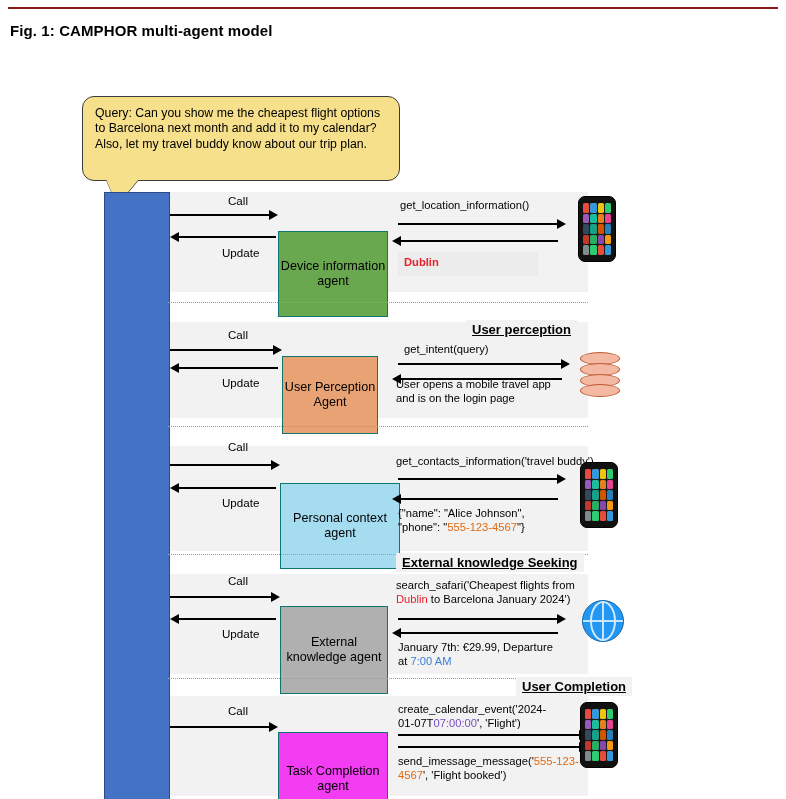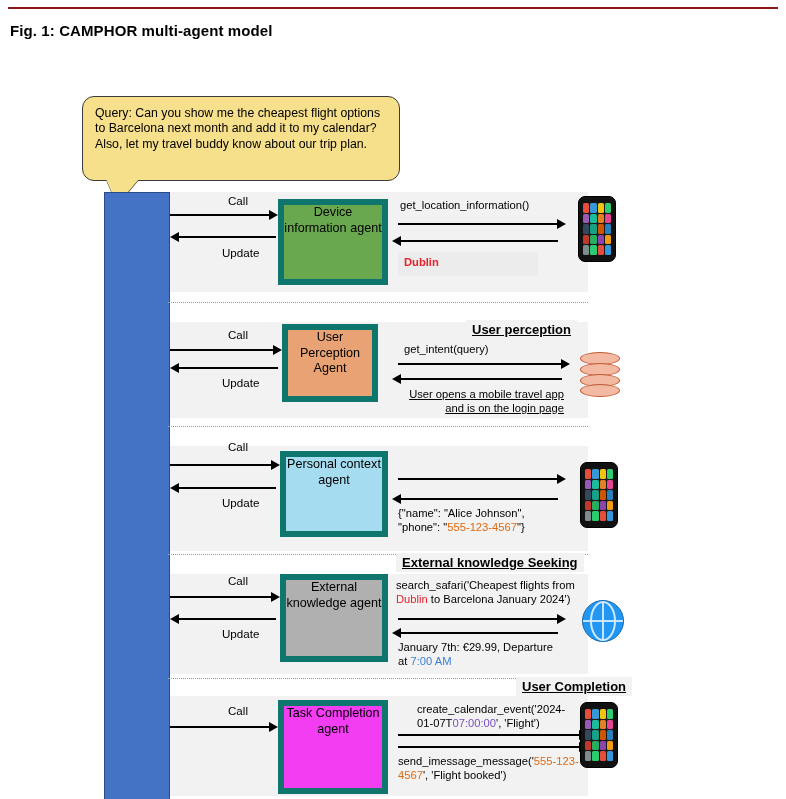--- a/index.html
+++ b/index.html
@@ -46,23 +46,23 @@
     position:absolute;left:104px;top:126px;width:64px;height:645px;
     background:#4472c4;border:1px solid #2b4a86;
   }
   .hoa-label{
     position:absolute;left:108px;top:374px;width:60px;
     font-size:13px;color:#ffffff;line-height:16px;
   }
 
   
   .agent{
-    position:absolute;box-sizing:border-box;border:6px solid #0f766e;
-    display:flex;align-items:flex-start;justify-content:center;text-align:center;
-    font-size:12.6px;line-height:15.5px;
+    position:absolute;box-sizing:border-box;border:1px solid #0f766e;
+    display:flex;align-items:center;justify-content:center;text-align:center;
+    font-size:12.6px;line-height:15.5px;margin-top:32px;
   }
 
   
   .sec-title{
     position:absolute;font-size:13px;font-weight:bold;text-decoration:underline;
     background:#f2f2f2;padding:2px 6px;white-space:nowrap;
   }
   .sec-title.nound{text-decoration:none;}
 
   .lbl{position:absolute;font-size:11.6px;white-space:nowrap;}
@@ -192,43 +192,44 @@
   </div>
 
   <div class="lbl" style="left:228px;top:262px;">Call</div>
   <div class="arrow right" style="left:170px;top:283px;width:104px;"></div>
   <div class="arrow left" style="left:178px;top:301px;width:100px;"></div>
   <div class="lbl" style="left:222px;top:310px;">Update</div>
 
   <div class="codetxt" style="left:404px;top:276px;">get_intent(query)</div>
   <div class="arrow right" style="left:398px;top:297px;width:164px;"></div>
   <div class="arrow left" style="left:400px;top:312px;width:162px;"></div>
-  <div class="retbox" style="left:390px;top:318px;width:180px;height:30px;text-align:right;background:transparent;text-decoration:underline;">
+  <div class="retbox" style="left:390px;top:308px;width:180px;height:30px;text-align:left;background:transparent;">
     <span>User opens a mobile travel app and is on the login page</span>
   </div>
 
   <div class="db" style="left:580px;top:286px;">
     <div class="lay" style="top:0;"></div>
     <div class="lay" style="top:11px;"></div>
     <div class="lay" style="top:22px;"></div>
     <div class="lay" style="top:32px;"></div>
   </div>
 
   <div class="divider" style="left:168px;top:360px;width:420px;"></div>
 
 
-  <div class="agent" style="left:280px;top:385px;width:108px;height:86px;background:#a6dcf0;">
+  <div class="agent" style="left:280px;top:385px;width:120px;height:86px;background:#a6dcf0;">
     <span>Personal context agent</span>
   </div>
 
   <div class="lbl" style="left:228px;top:374px;">Call</div>
   <div class="arrow right" style="left:170px;top:398px;width:102px;"></div>
   <div class="arrow left" style="left:178px;top:421px;width:98px;"></div>
   <div class="lbl" style="left:222px;top:430px;">Update</div>
 
+  <div class="codetxt" style="left:396px;top:388px;">get_contacts_information('travel buddy')</div>
   <div class="arrow right" style="left:398px;top:412px;width:160px;"></div>
   <div class="arrow left" style="left:400px;top:432px;width:158px;"></div>
 
   <div class="codetxt" style="left:398px;top:440px;width:180px;">
     <span>{"name": "Alice Johnson",</span><br>
     <span>"phone": "</span><span class="orange">555-123-4567</span><span>"}</span>
   </div>
 
   <div class="phone" style="left:580px;top:396px;">
     <div class="scr">
@@ -288,21 +289,21 @@
 
   <div class="sec-title" style="left:516px;top:611px;">User Completion</div>
 
   <div class="agent" style="left:278px;top:634px;width:110px;height:94px;background:#f33df3;">
     <span>Task Completion agent</span>
   </div>
 
   <div class="lbl" style="left:228px;top:638px;">Call</div>
   <div class="arrow right" style="left:170px;top:660px;width:100px;"></div>
 
-  <div class="codetxt" style="left:398px;top:636px;width:186px;margin-left:19px;">
+  <div class="codetxt" style="left:398px;top:636px;width:186px;">
     <span>create_calendar_event('2024-</span><br>
     <span>01-07T</span><span class="purple">07:00:00</span><span>', 'Flight')</span>
   </div>
   <div class="arrow right" style="left:398px;top:668px;width:182px;"></div>
   <div class="arrow right" style="left:398px;top:680px;width:182px;"></div>
 
   <div class="codetxt" style="left:398px;top:688px;width:190px;">
     <span>send_imessage_message('</span><span class="orange">555-123-4567</span><span>', 'Flight booked')</span>
   </div>
 

